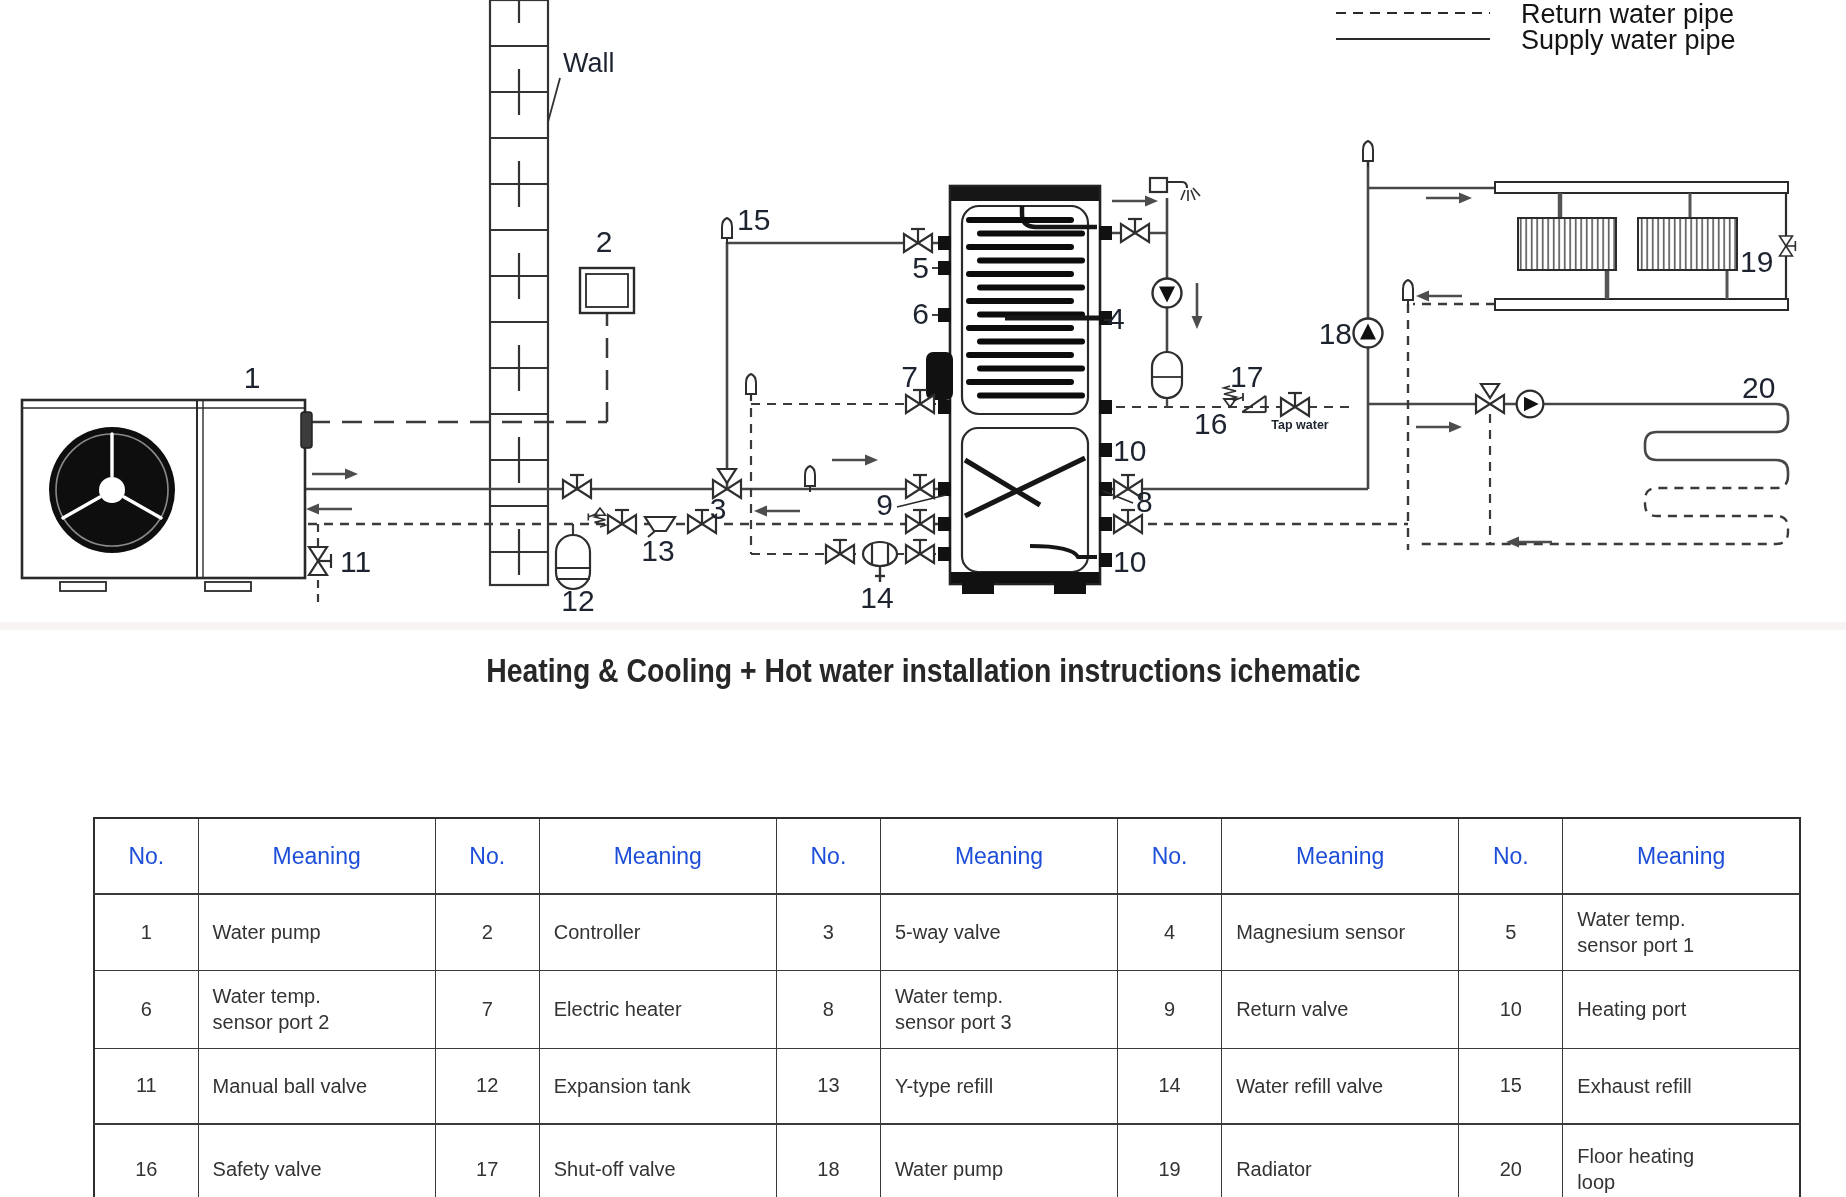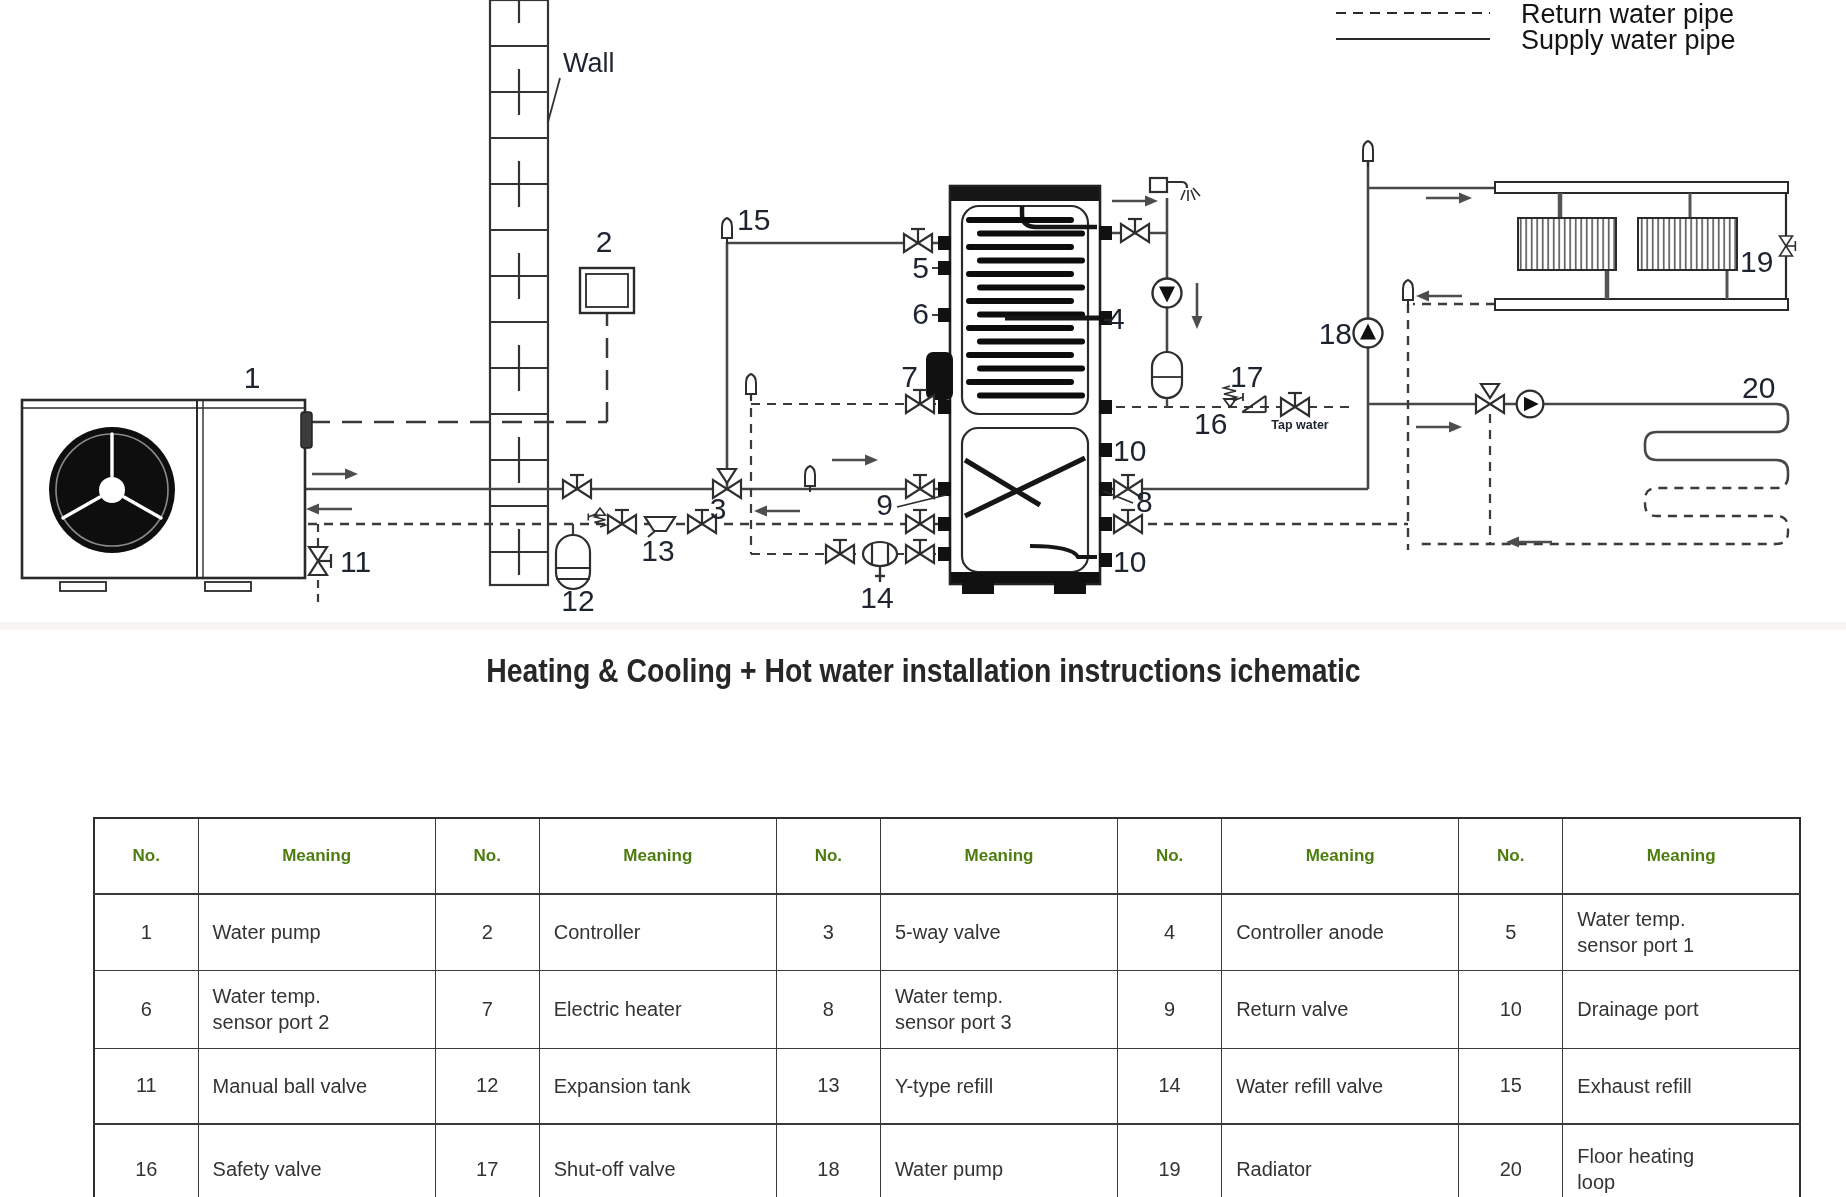--- a/index.html
+++ b/index.html
@@ -10,22 +10,22 @@
   .dlbl{fill:#1d2430;}
   .legend-text{font-size:27px;fill:#141414;}
   #title-wrap{position:absolute;top:652px;left:0;width:1846px;text-align:center;}
   #page-title{display:inline-block;font-size:33px;font-weight:700;color:#272727;
               transform:scaleX(.86);transform-origin:center;white-space:nowrap;letter-spacing:0;}
   
   #parts-table{position:absolute;left:93px;top:817px;width:1708px;border-collapse:collapse;
                table-layout:fixed;font-size:20px;color:#333;}
   #parts-table td,#parts-table th{border:1.4px solid #3a3a3a;box-sizing:border-box;
                vertical-align:middle;}
-  #parts-table tr.hdr th{font-size:17px;font-weight:700;height:52px;text-align:center;
-               border-bottom:2.4px solid #3a3a3a;color:#4d7c0f;}
+  #parts-table tr.hdr th{font-size:23px;font-weight:400;height:52px;text-align:center;
+               border-bottom:2.4px solid #3a3a3a;color:#1d4ed8;}
   #parts-table tr{height:76px;}
   #parts-table tr.r2{height:78px;}
   #parts-table tr.r4{height:90px;}
   #parts-table tr.r4 td{border-top:2.4px solid #3a3a3a;}
   #parts-table td.no{text-align:center;}
   #parts-table td.meaning{text-align:left;padding-left:14px;white-space:pre-line;line-height:1.32;}
   #parts-table{border:2.2px solid #2e2e2e;}
 </style>
 </head>
 <body>
@@ -396,38 +396,38 @@
       </thead>
   <tbody id="tbl-body">
         <tr class="r1">
           <td class="no">1</td>
           <td class="meaning">Water pump</td>
           <td class="no">2</td>
           <td class="meaning">Controller</td>
           <td class="no">3</td>
           <td class="meaning">5-way valve</td>
           <td class="no">4</td>
-          <td class="meaning">Controller anode</td>
+          <td class="meaning">Magnesium sensor</td>
           <td class="no">5</td>
           <td class="meaning">Water temp.
 sensor port 1</td>
         </tr>
         <tr class="r2">
           <td class="no">6</td>
           <td class="meaning">Water temp.
 sensor port 2</td>
           <td class="no">7</td>
           <td class="meaning">Electric heater</td>
           <td class="no">8</td>
           <td class="meaning">Water temp.
 sensor port 3</td>
           <td class="no">9</td>
           <td class="meaning">Return valve</td>
           <td class="no">10</td>
-          <td class="meaning">Drainage port</td>
+          <td class="meaning">Heating port</td>
         </tr>
         <tr class="r3">
           <td class="no">11</td>
           <td class="meaning">Manual ball valve</td>
           <td class="no">12</td>
           <td class="meaning">Expansion tank</td>
           <td class="no">13</td>
           <td class="meaning">Y-type refill</td>
           <td class="no">14</td>
           <td class="meaning">Water refill valve</td>

